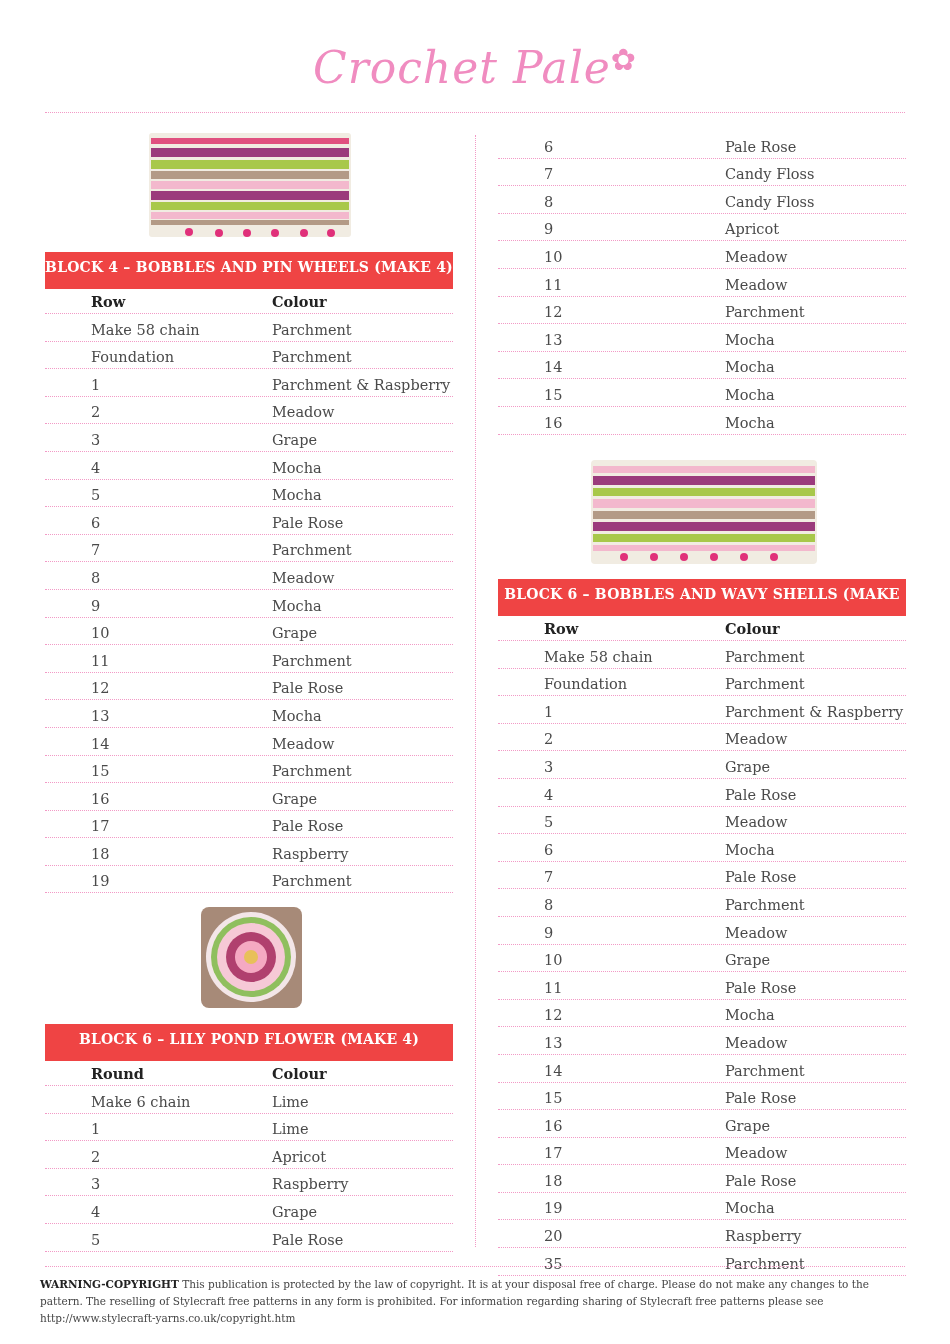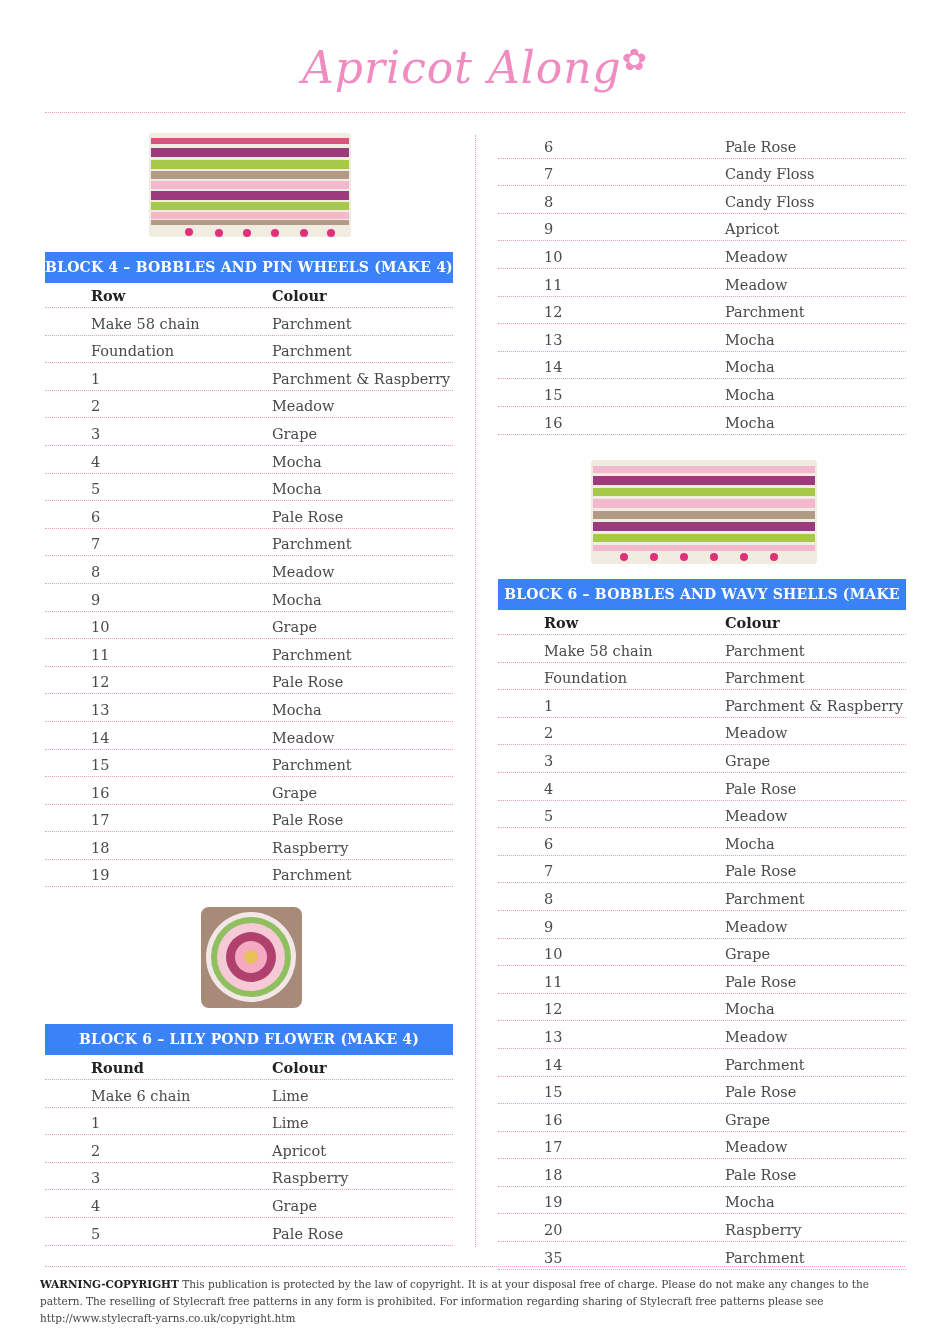--- a/index.html
+++ b/index.html
@@ -5,32 +5,32 @@
   html,body{margin:0;padding:0;background:#fff;}
   body{width:950px;height:1344px;position:relative;font-family:"DejaVu Serif","Liberation Serif",serif;color:#4a4a4a;overflow:hidden;}
   .title{position:absolute;left:0;right:0;top:42px;text-align:center;font-family:"DejaVu Serif",serif;font-style:italic;font-size:44px;color:#f08cc0;letter-spacing:1px;}
   .title .flower{font-style:normal;font-size:30px;vertical-align:top;}
   .dotline{border-bottom:1.5px dotted #f29ac6;}
   .topline{position:absolute;left:45px;right:45px;top:112px;}
   .bottomline{position:absolute;left:45px;right:45px;top:1266px;}
   .vsep{position:absolute;left:475px;top:135px;height:1112px;border-left:1.5px dotted #f29ac6;}
   .photo{position:absolute;border-radius:4px;}
   .block{position:absolute;width:408px;}
-  .bhead{background:#3b82f6;color:#fff;font-weight:bold;font-size:14px;height:31px;line-height:31px;text-align:center;letter-spacing:.2px;}
+  .bhead{background:#ef4444;color:#fff;font-weight:bold;font-size:14px;height:37px;line-height:31px;text-align:center;letter-spacing:.2px;}
   .row{height:26.6px;display:flex;align-items:flex-end;border-bottom:1.5px dotted #f29ac6;font-size:14.5px;}
   .row .c1{width:181px;padding-left:46px;padding-bottom:3px;}
   .row .c2{flex:1;padding-bottom:3px;}
   .row.head{font-weight:bold;color:#222;height:24px;align-items:flex-end;}
   .footer{position:absolute;left:40px;right:40px;top:1276px;font-size:10.5px;line-height:17px;color:#444;}
   .footer b{color:#222;}
 </style>
 </head>
 <body>
 
-<div class="title"><span>Apricot Along</span><span class="flower">✿</span></div>
+<div class="title"><span>Crochet Pale</span><span class="flower">✿</span></div>
 <div class="dotline topline"></div>
 <div class="vsep"></div>
 
 <svg class="photo" style="left:147px;top:130px" width="206" height="110" viewBox="0 0 206 110">
   <rect x="2" y="3" width="202" height="104" fill="#f1ece2" rx="3"></rect>
   <rect x="4" y="8" width="198" height="6" fill="#e0507f"></rect>
   <rect x="4" y="18" width="198" height="9" fill="#9b3b7c"></rect>
   <rect x="4" y="30" width="198" height="9" fill="#a8c84a"></rect>
   <rect x="4" y="41" width="198" height="8" fill="#b39a86"></rect>
   <rect x="4" y="51" width="198" height="8" fill="#f3b8cd"></rect>

